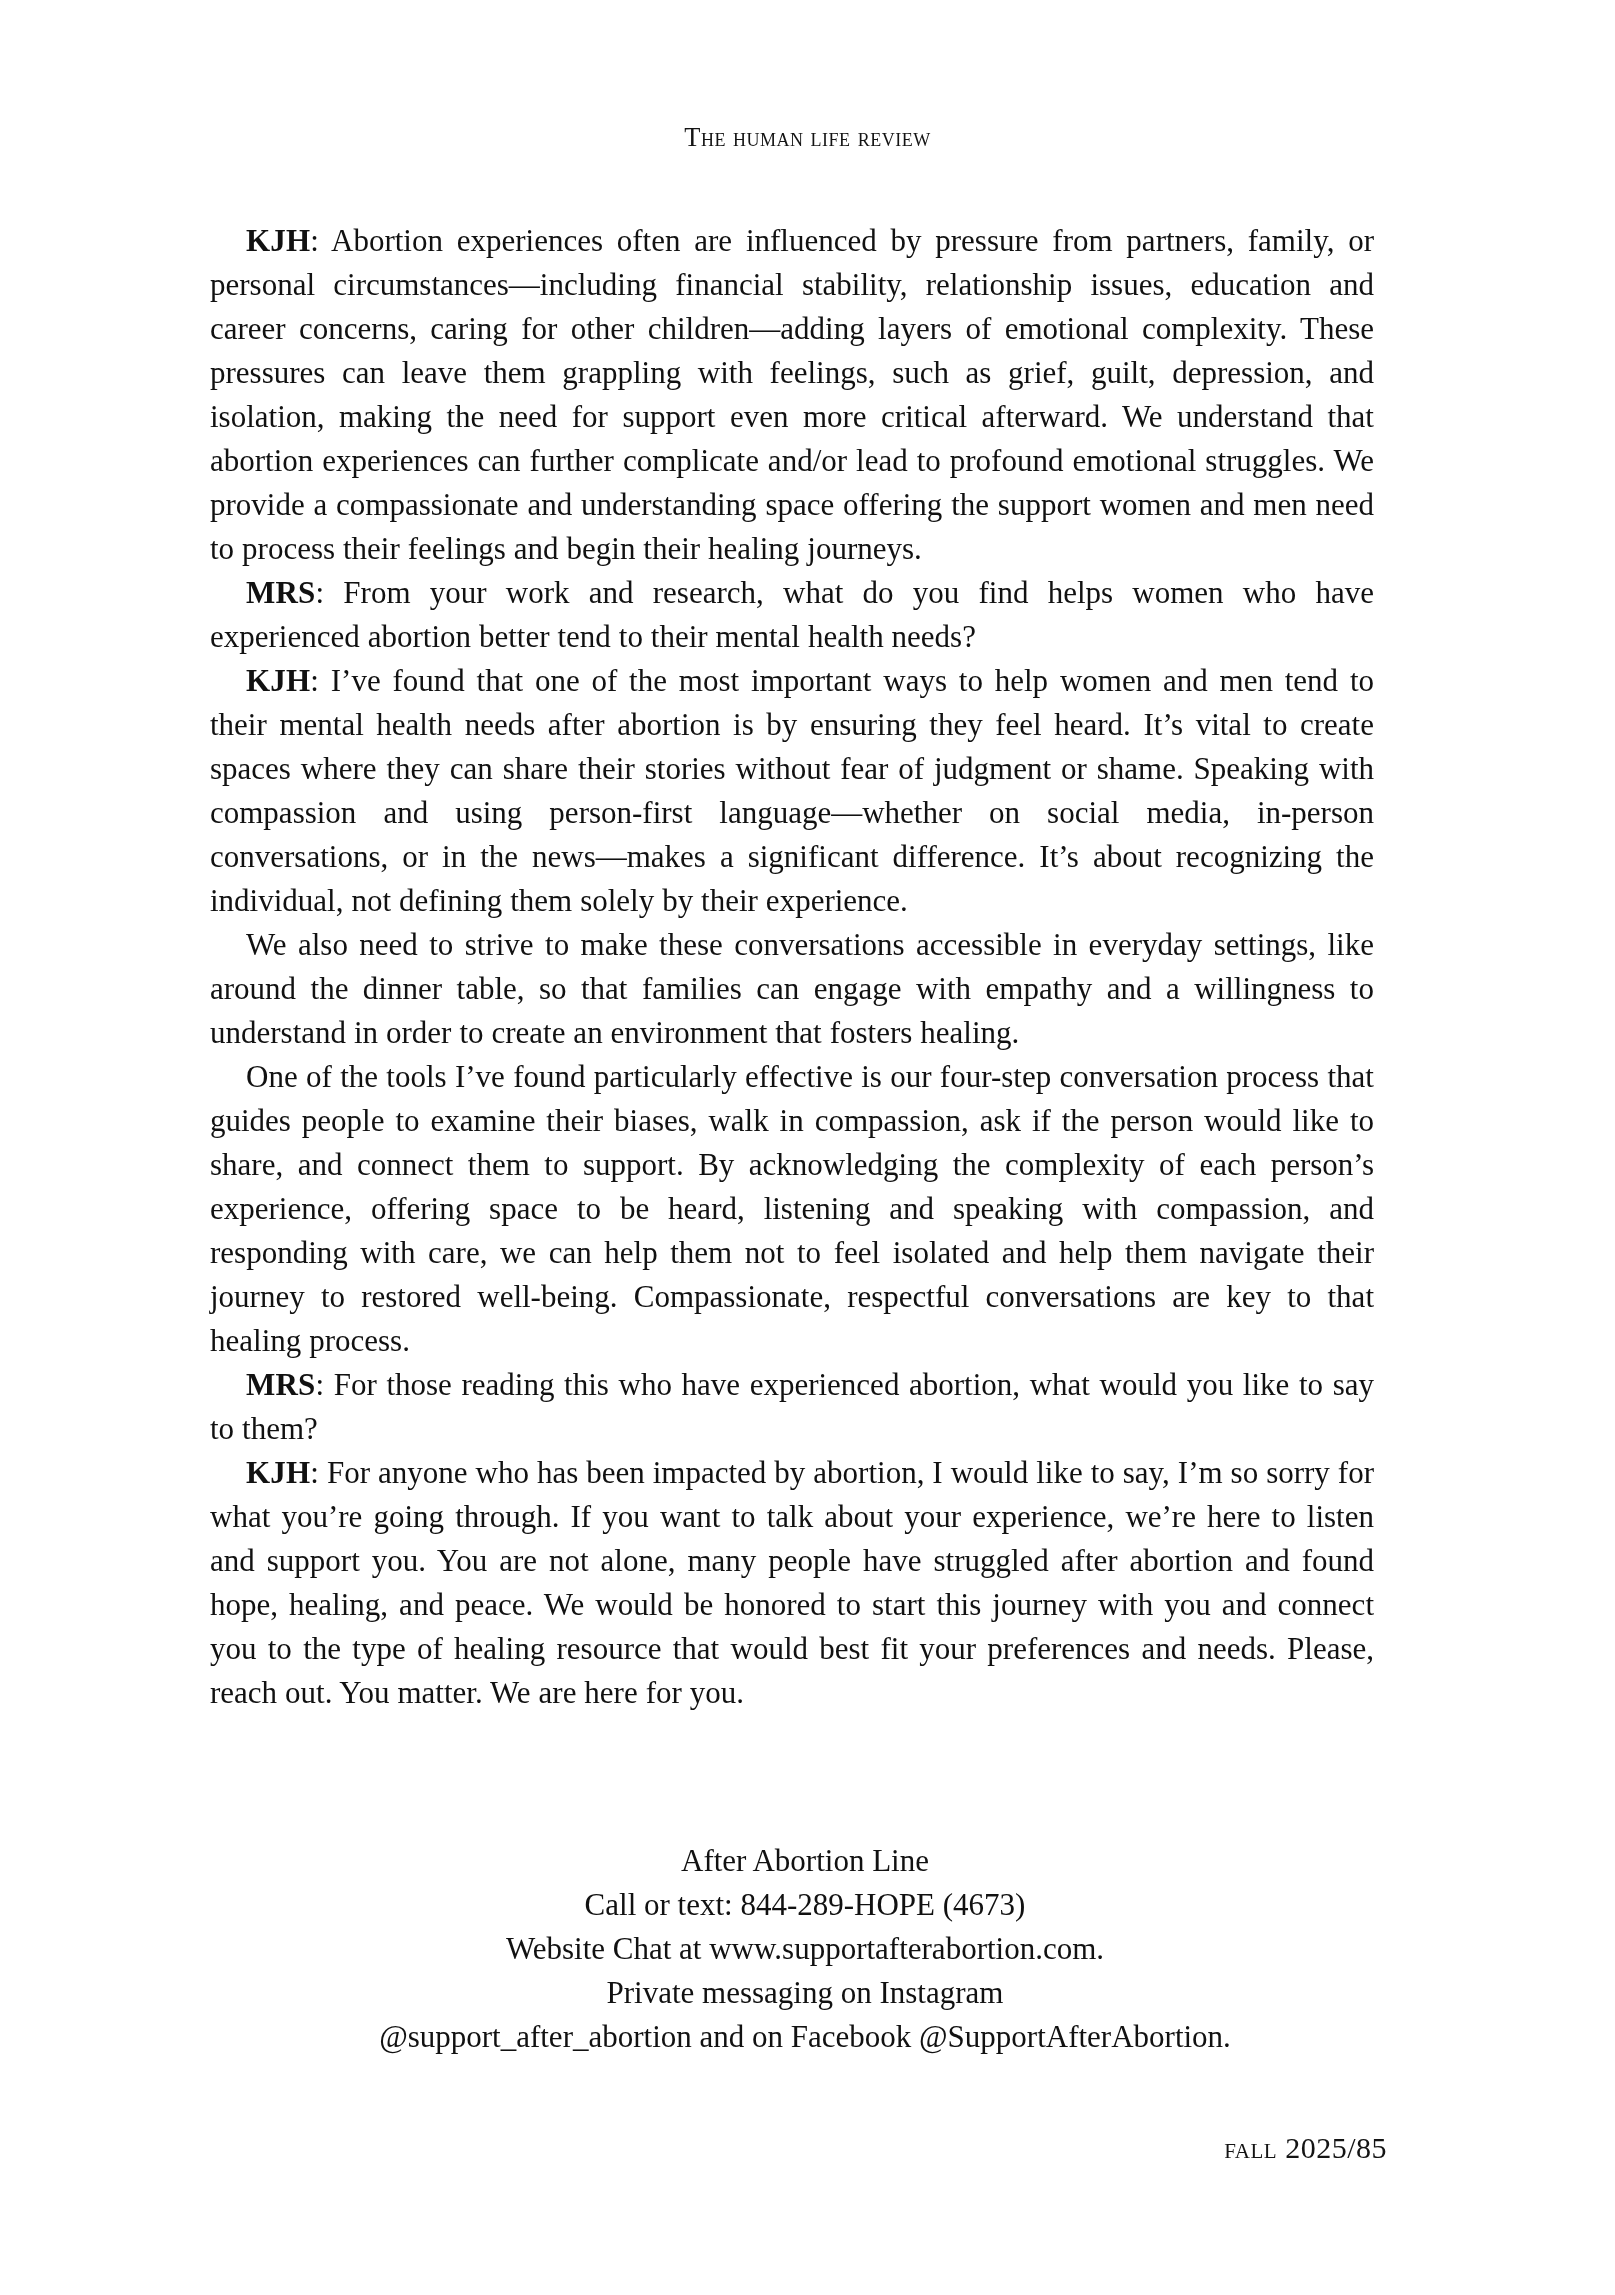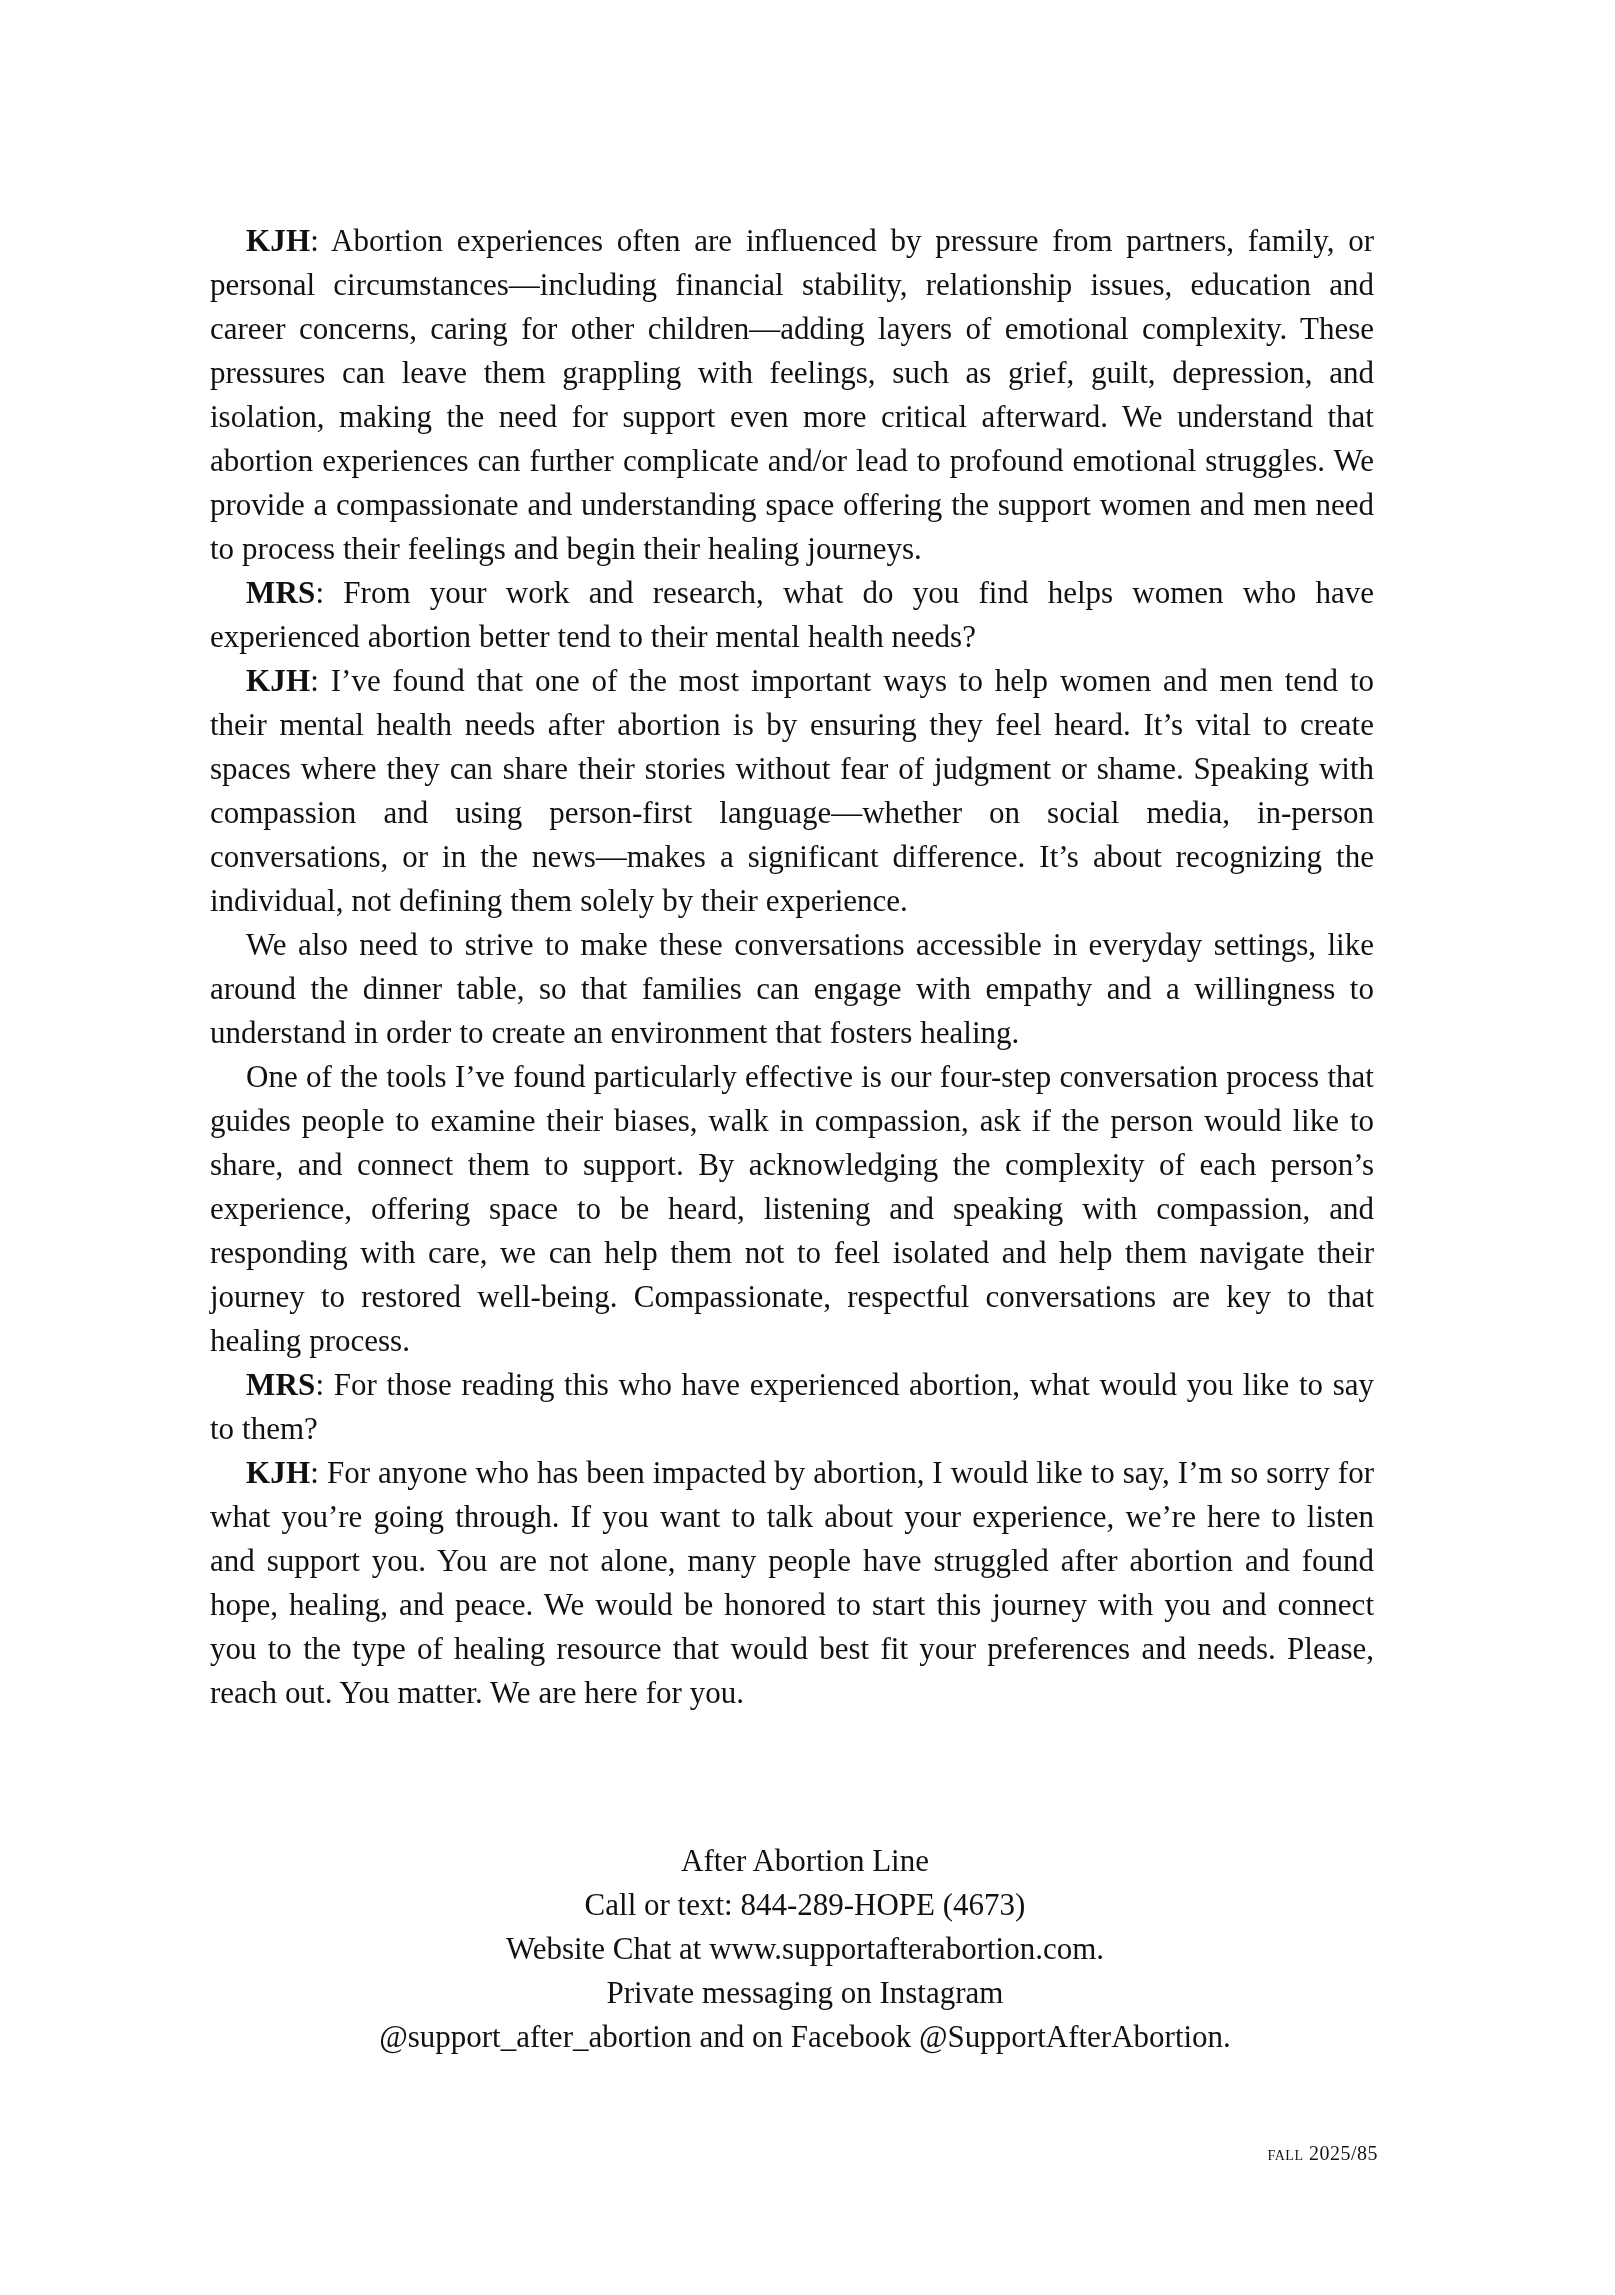--- a/index.html
+++ b/index.html
@@ -76,35 +76,36 @@
   }
   .contact-line {
     display: block;
     white-space: nowrap;
   }
 
   
   .folio {
     position: absolute;
     bottom: 130px;
-    right: 237px;
-    font-size: 20px;
+    right: 228px;
+    font-size: 30px;
     font-variant: small-caps;
     letter-spacing: 0.5px;
     color: #141414;
     margin-top: 31px;
   }
   .folio-text { text-transform: lowercase; }
   .folio-text::first-letter { text-transform: uppercase; }
 </style>
 </head>
 <body>
 
 <div class="page">
 
+  <div class="running-head">The Human Life Review</div>
 
   <div class="text-block">
 
     <p class="para">
       <span class="speaker">KJH</span><span>: </span><span>Abortion experiences often are influenced by pressure from partners, family, or personal circumstances—including financial stability, relationship issues, education and career concerns, caring for other children—adding layers of emotional complexity. These pressures can leave them grappling with feelings, such as grief, guilt, depression, and isolation, making the need for support even more critical afterward. We understand that abortion experiences can further complicate and/or lead to profound emotional struggles. We provide a compassionate and understanding space offering the support women and men need to process their feelings and begin their healing journeys.</span>
     </p>
 
     <p class="para">
       <span class="speaker">MRS</span><span>: </span><span>From your work and research, what do you find helps women who have experienced abortion better tend to their mental health needs?</span>
     </p>

